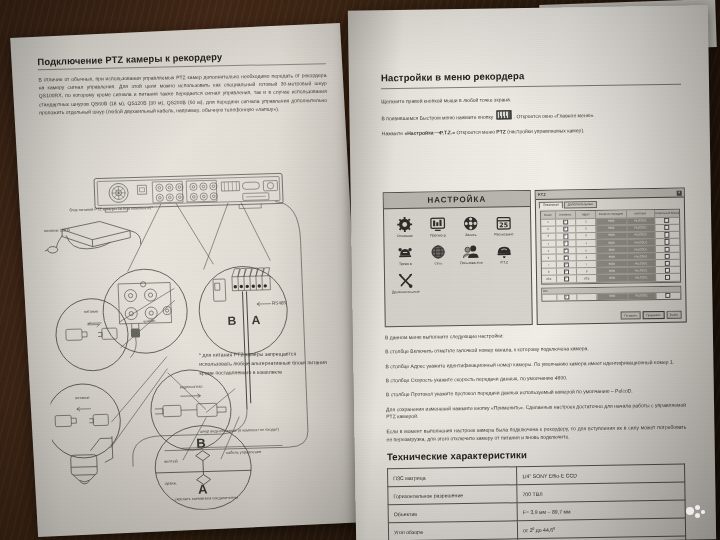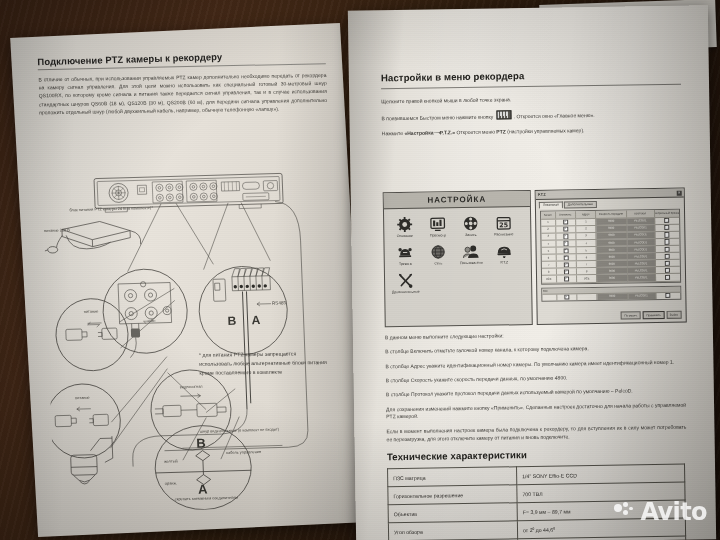--- a/index.html
+++ b/index.html
@@ -729,14 +729,13 @@
 <div id="grain"></div>
 <div id="vig"></div>
 
 <div id="avito">
   <span class="dots">
     <i style="width:8px;height:8px;left:0;top:2px;"></i>
     <i style="width:5px;height:5px;left:9px;top:0;"></i>
     <i style="width:5px;height:5px;left:9px;top:8px;"></i>
     <i style="width:3.5px;height:3.5px;left:15px;top:5px;"></i>
   </span>
-  <span class="txt">Avito</span>
 </div>
 
 </body></html>

